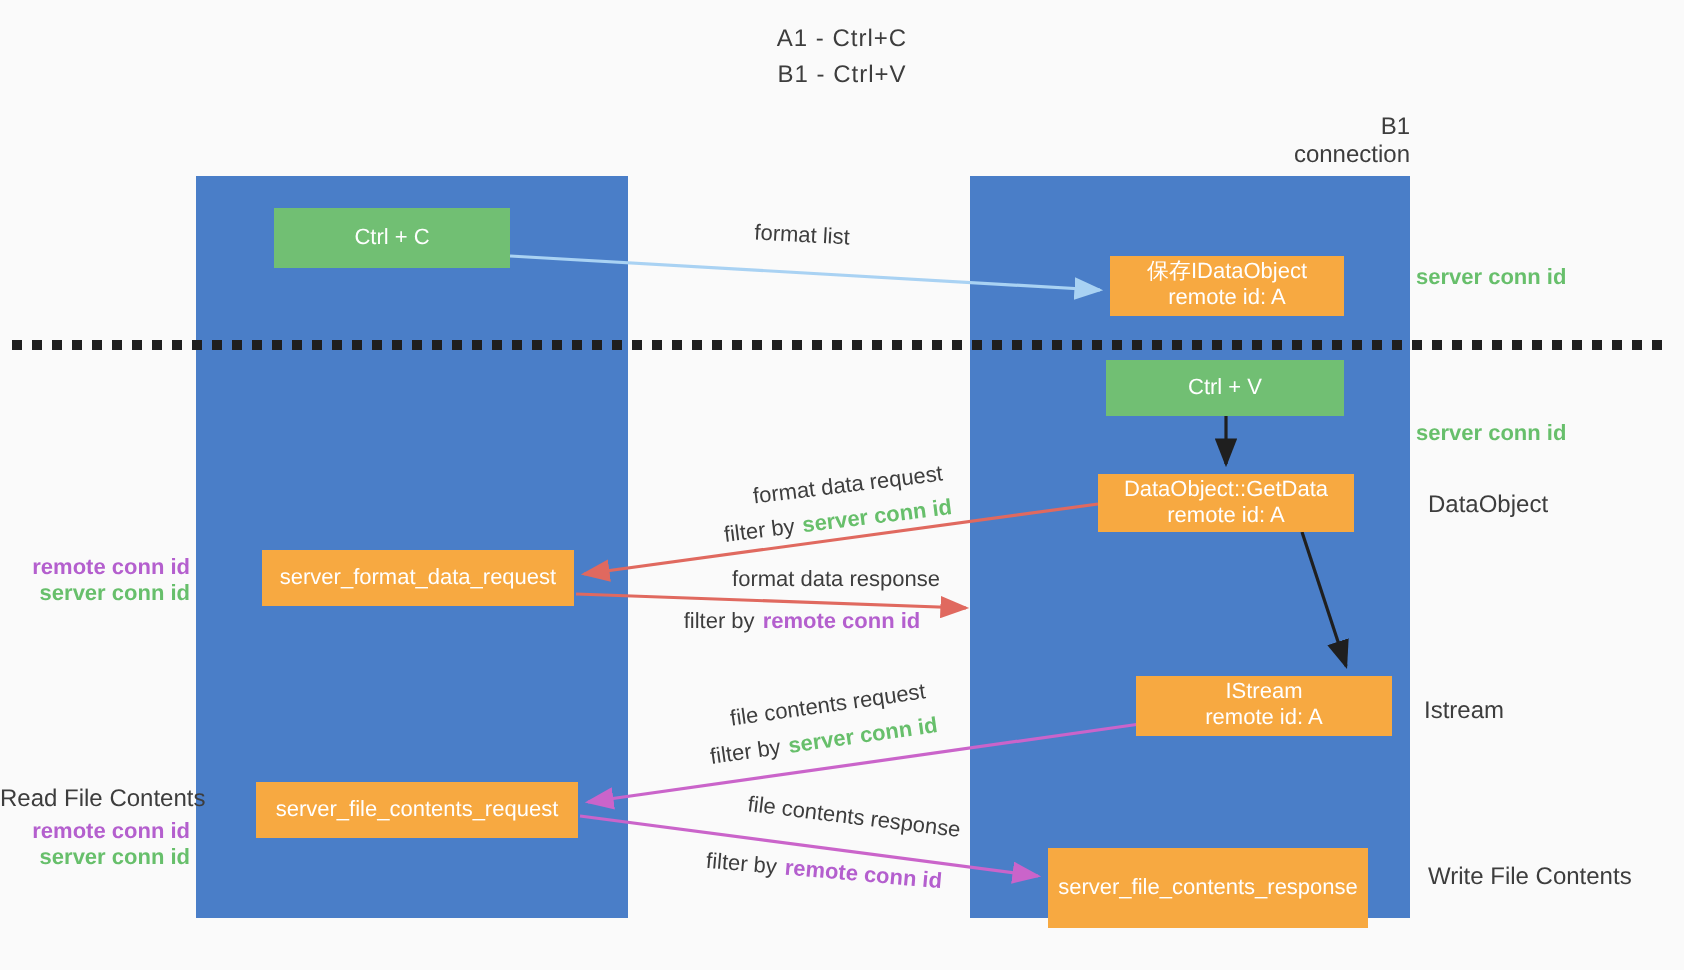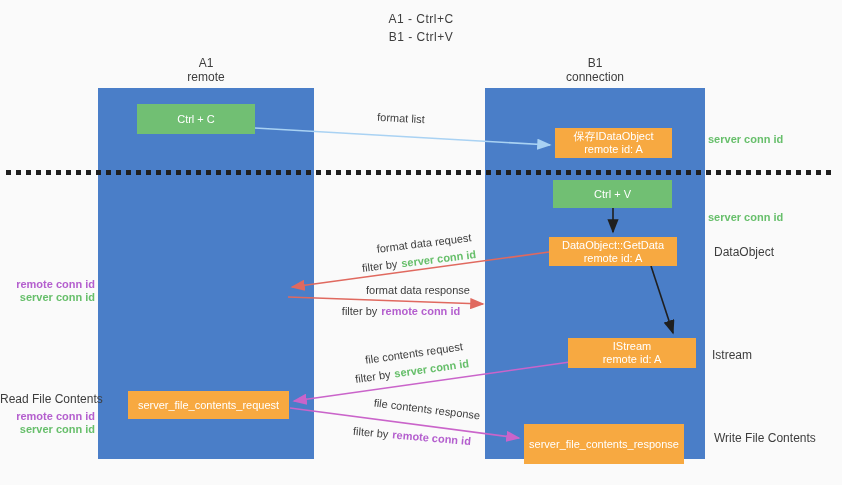--- a/index.html
+++ b/index.html
@@ -8,21 +8,21 @@
     --request-red:#e0695f; --response-magenta:#ca64ca; --format-list-blue:#a9d2f3;
     --text-dark:#3d3d3d; --arrow-black:#1f1f1f;
   }
   *{box-sizing:border-box;margin:0;padding:0;}
   body{font-family:"Liberation Sans",sans-serif;background:var(--background);}
   .canvas{position:relative;width:842px;height:485px;background:var(--background);overflow:hidden;}
   .title{position:absolute;left:0;top:10px;width:842px;text-align:center;color:var(--text-dark);
          font-size:12px;line-height:18px;letter-spacing:.5px;}
   .lifeline-header{position:absolute;text-align:center;color:var(--text-dark);font-size:12px;line-height:14px;}
   .hdr-a{left:98px;top:56px;width:216px;}
-  .hdr-b{left:485px;top:56px;width:220px;}
+  .hdr-b{left:485px;top:56px;width:220px;text-align:right;}
   .col{position:absolute;top:88px;height:371px;background:var(--lifeline-blue);}
   .col-a{left:98px;width:216px;}
   .col-b{left:485px;width:220px;}
   .dotted-line{position:absolute;left:6px;top:170px;width:830px;height:5px;
     background:repeating-linear-gradient(to right,var(--arrow-black) 0 5px,transparent 5px 10px);}
   .arrows{position:absolute;left:0;top:0;width:842px;height:485px;pointer-events:none;}
   .node{position:absolute;display:flex;flex-direction:column;justify-content:center;align-items:center;
         color:#fff;font-size:11px;line-height:13px;text-align:center;}
   .green{background:var(--action-green);}
   .orange{background:var(--message-orange);}
@@ -43,24 +43,20 @@
 </head>
 <body>
 
 <div class="canvas">
 
   <div class="title">
     <div>A1 - Ctrl+C</div>
     <div>B1 - Ctrl+V</div>
   </div>
 
-  <div class="lifeline-header hdr-a">
-    <div>A1</div>
-    <div>remote</div>
-  </div>
   <div class="lifeline-header hdr-b">
     <div>B1</div>
     <div>connection</div>
   </div>
 
   <div class="col col-a"></div>
   <div class="col col-b"></div>
 
   <div class="dotted-line"></div>
 
@@ -94,20 +90,23 @@
   <div class="node orange" style="left:555px;top:128px;width:117px;height:30px;">
     <div>保存IDataObject</div>
     <div>remote id: A</div>
   </div>
   <div class="node green" style="left:553px;top:180px;width:119px;height:28px;">
     <div>Ctrl + V</div>
   </div>
   <div class="node orange" style="left:549px;top:237px;width:128px;height:29px;">
     <div>DataObject::GetData</div>
     <div>remote id: A</div>
+  </div>
+  <div class="node orange" style="left:131px;top:275px;width:156px;height:28px;">
+    <div>server_format_data_request</div>
   </div>
   <div class="node orange" style="left:568px;top:338px;width:128px;height:30px;">
     <div>IStream</div>
     <div>remote id: A</div>
   </div>
   <div class="node orange" style="left:128px;top:391px;width:161px;height:28px;">
     <div>server_file_contents_request</div>
   </div>
   <div class="node orange" style="left:524px;top:424px;width:160px;height:40px;">
     <div>server_file_contents_response</div>

